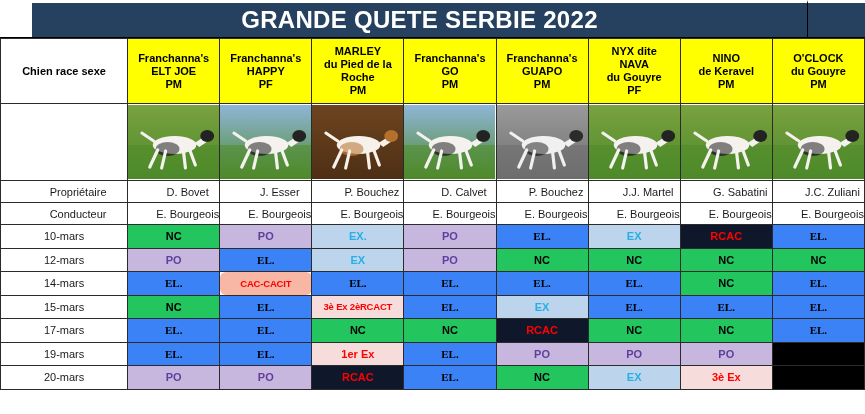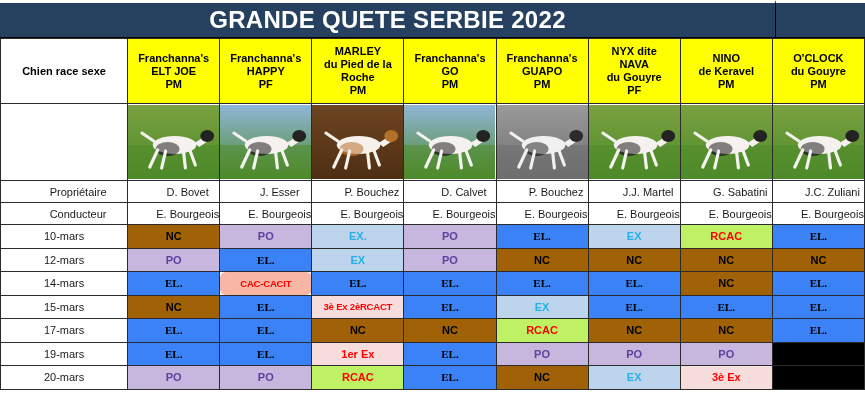--- a/index.html
+++ b/index.html
@@ -21,20 +21,21 @@
     background: #ffffff;
   }
 
   
   .titlebar {
     display: flex;
     height: 38px;
     width: 865px;
     box-sizing: border-box;
     border-bottom: 1px solid #000;
+    padding-left: 32px;
   }
   .titlebar-main {
     flex: 0 0 776px;
     background: #25415f;
     color: #ffffff;
     display: flex;
     align-items: center;
     justify-content: center;
     font-size: 24px;
     font-weight: bold;
@@ -119,25 +120,25 @@
     color: #1a1a1a;
     font-weight: normal;
   }
   td.res {
     font-weight: bold;
     font-size: 11px;
   }
   td.res.small { font-size: 9.5px; letter-spacing: -0.2px; }
 
   
-  .v-NC   { background: #a16207; color: #000000; }
+  .v-NC   { background: #22c55e; color: #000000; }
   .v-PO   { background: #c7b6dd; color: #5f3f9e; }
   .v-EL   { background: #3b82f6; color: #000000; font-family: Liberation Serif, serif; }
   .v-EX   { background: #bcd4ec; color: #27b0e6; }
-  .v-RCAC { background: #bef264; color: #ff0000; }
+  .v-RCAC { background: #0f172a; color: #ff0000; }
   .v-CAC  { background: #f8b6a5; color: #ff0000; border-radius: 6px; }
   .v-EXR  { background: #f7dcdc; color: #ff0000; }
   .v-BLANK{ background: #d9d9d9; }
   .v-BLACK{ background: #000000; }
 </style>
 </head>
 <body>
 
 <div id="root">
 

